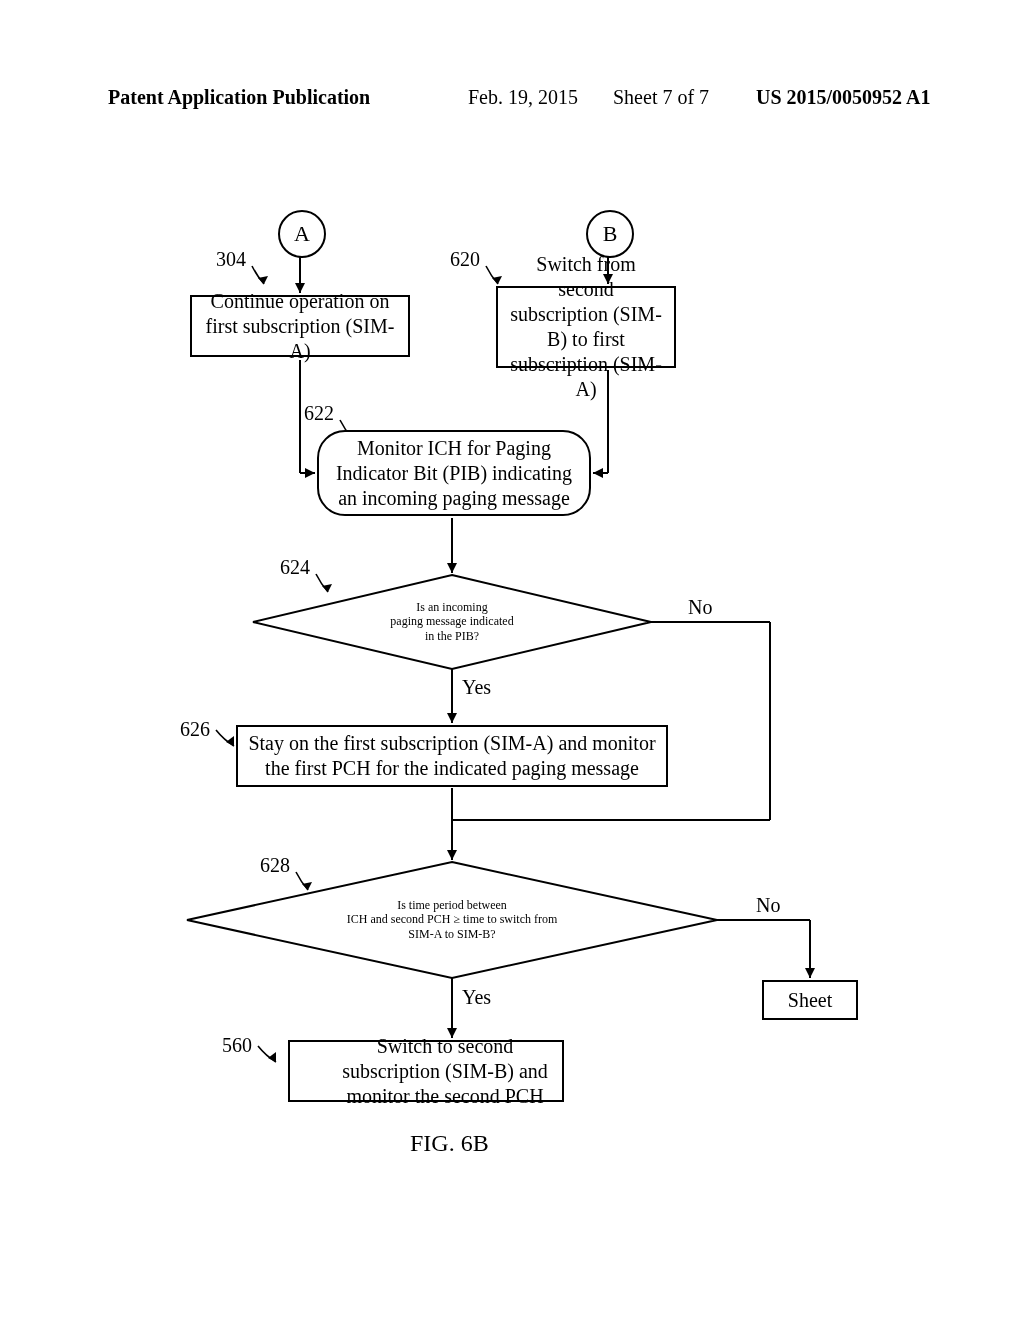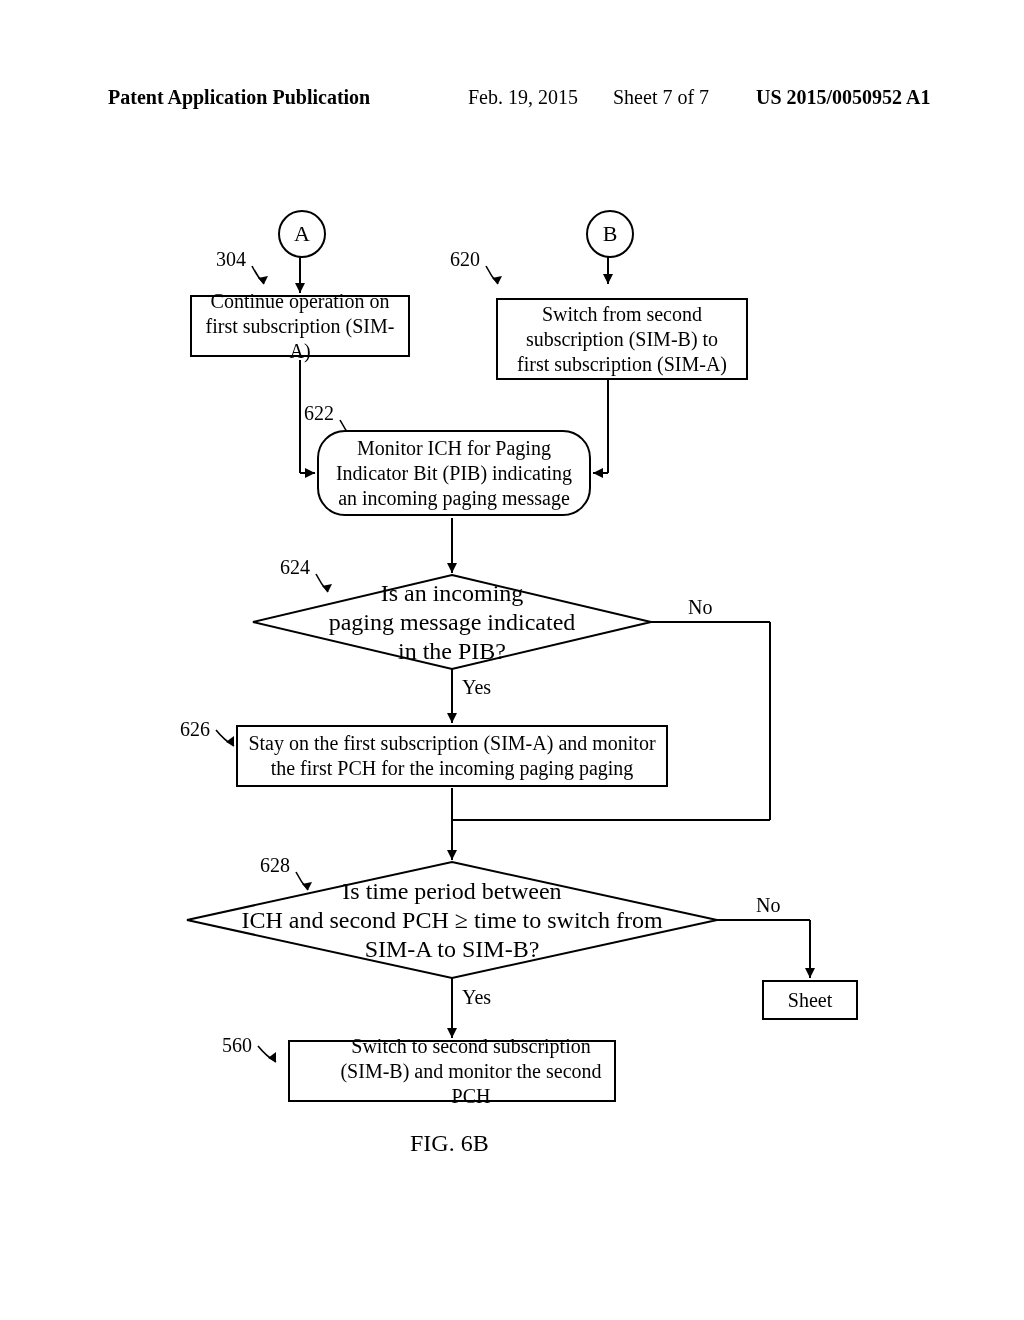--- a/index.html
+++ b/index.html
@@ -53,21 +53,21 @@
   }
   .diamond {
     position: absolute;
     background: #fff;
   }
   .diamond-inner {
     position: absolute;
     left: 50%; top: 50%;
     transform: translate(-50%,-50%);
     text-align: center;
-    font-size: 24px;
+    font-size: 12px;
     line-height: 1.2;
     white-space: nowrap;
   }
   .label {
     position: absolute;
     font-size: 20px;
   }
   .caption {
     position: absolute;
     font-size: 24px;
@@ -156,51 +156,51 @@
   <div class="label" style="left:304px; top:402px;">622</div>
   <div class="label" style="left:280px; top:556px;">624</div>
   <div class="label" style="left:180px; top:718px;">626</div>
   <div class="label" style="left:260px; top:854px;">628</div>
   <div class="label" style="left:222px; top:1034px;">560</div>
 
   <div class="box" style="left:190px; top:295px; width:220px; height:62px;">
     <span>Continue operation on first subscription (SIM-A)</span>
   </div>
 
-  <div class="box" style="left:496px; top:298px; width:252px; height:82px;">
+  <div class="box" style="left:496px; top:286px; width:180px; height:82px;">
     <span>Switch from second subscription (SIM-B) to first subscription (SIM-A)</span>
   </div>
 
   <div class="box" style="left:317px; top:430px; width:274px; height:86px;border-radius:28px;">
     <span>Monitor ICH for Paging Indicator Bit (PIB) indicating an incoming paging message</span>
   </div>
 
   <div class="diamond" style="left:253px; top:575px; width:398px; height:94px; background:transparent;">
     <div class="diamond-inner" style="white-space:pre;">Is an incoming
 paging message indicated
 in the PIB?</div>
   </div>
   <div class="label" style="left:462px; top:676px;">Yes</div>
   <div class="label" style="left:688px; top:596px;">No</div>
 
   <div class="box" style="left:236px; top:725px; width:432px; height:62px;">
-    <span>Stay on the first subscription (SIM-A) and monitor the first PCH for the incoming paging paging</span>
+    <span>Stay on the first subscription (SIM-A) and monitor the first PCH for the indicated paging message</span>
   </div>
 
   <div class="diamond" style="left:187px; top:862px; width:530px; height:116px; background:transparent;">
     <div class="diamond-inner" style="white-space:pre;">Is time period between
 ICH and second PCH ≥ time to switch from
 SIM-A to SIM-B?</div>
   </div>
   <div class="label" style="left:462px; top:986px;">Yes</div>
   <div class="label" style="left:756px; top:894px;">No</div>
 
   <div class="box" style="left:762px; top:980px; width:96px; height:40px;">
     <span>Sheet</span>
   </div>
 
-  <div class="box" style="left:288px; top:1040px; width:328px; height:62px;padding-left:48px;">
+  <div class="box" style="left:288px; top:1040px; width:276px; height:62px;padding-left:48px;">
     <span>Switch to second subscription (SIM-B) and monitor the second PCH</span>
   </div>
 
   <div class="caption" style="left:410px; top:1130px;">FIG. 6B</div>
 
 </div>
 
 </body></html>

